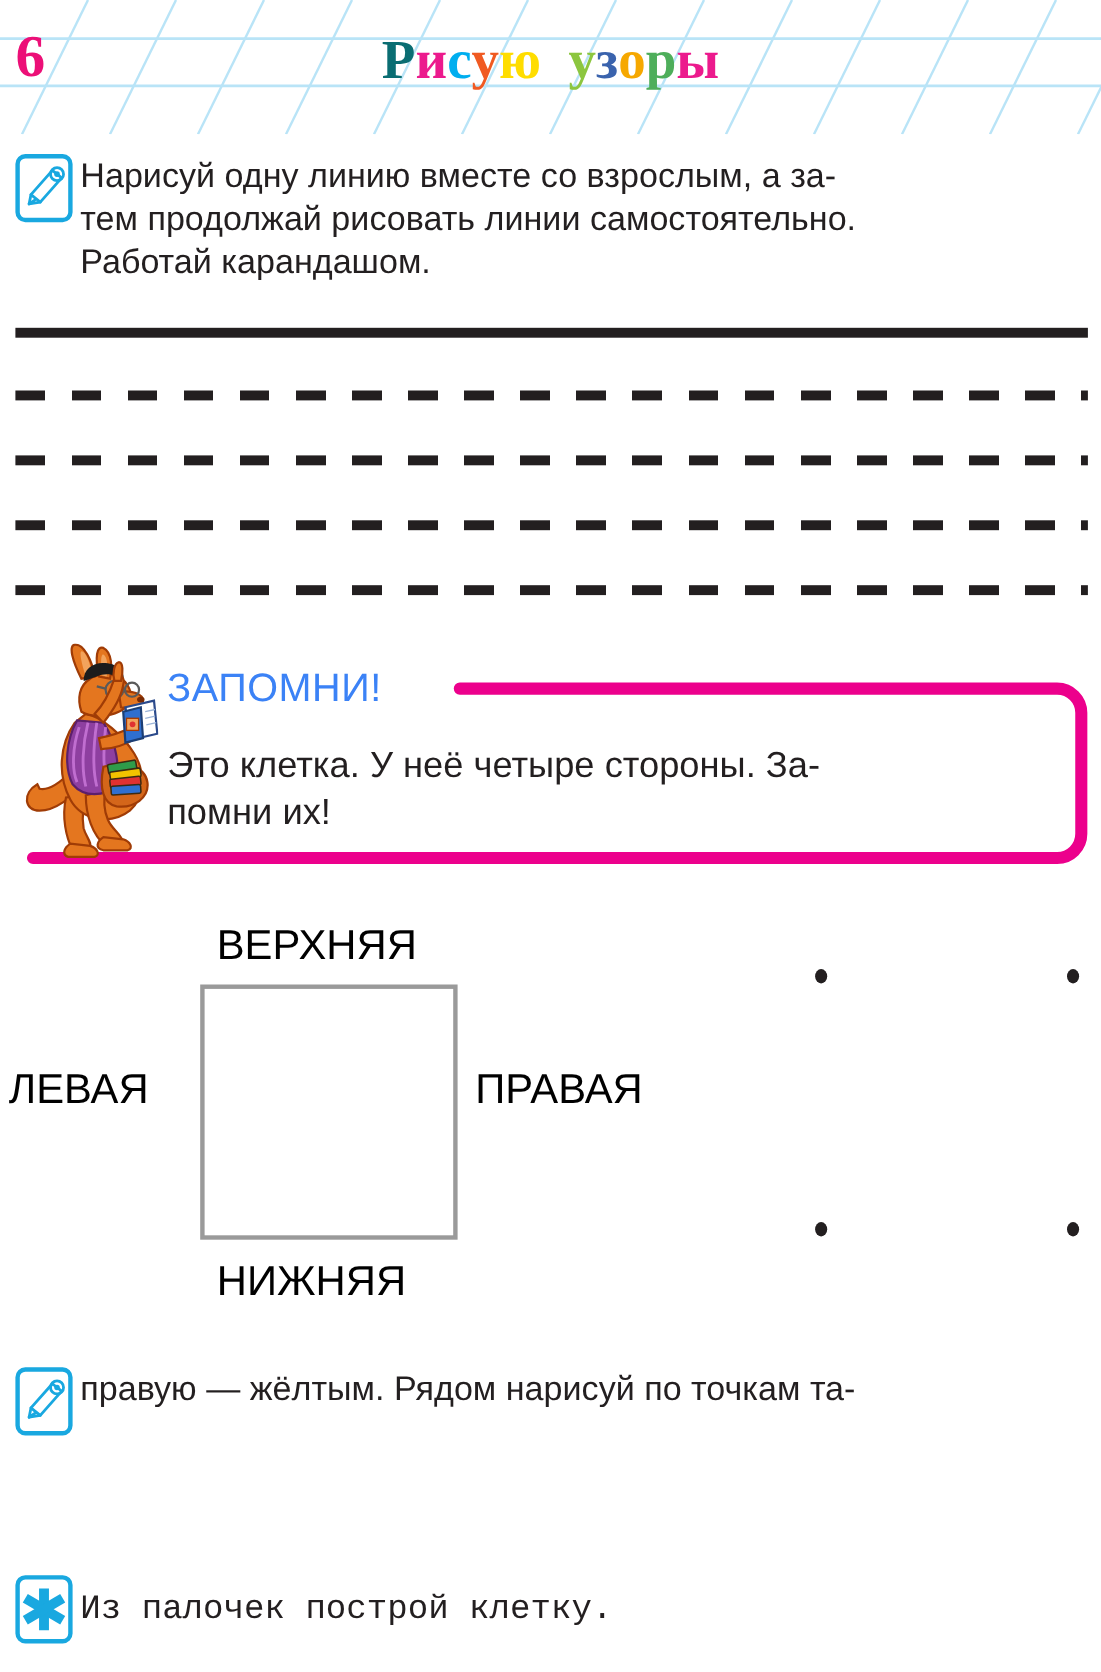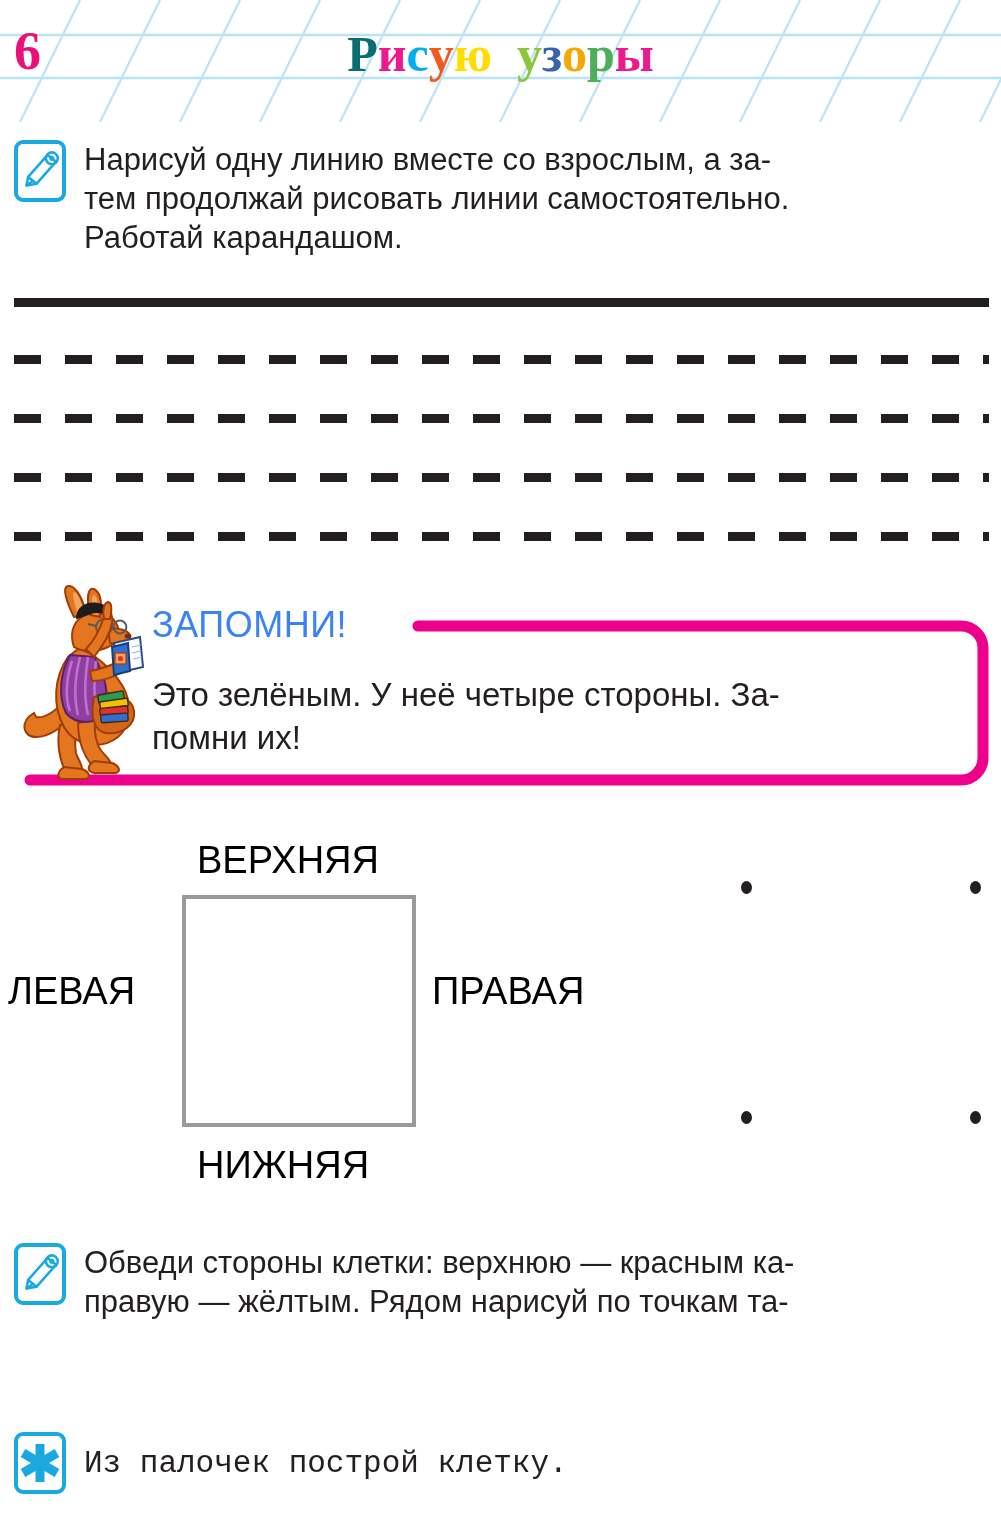--- a/index.html
+++ b/index.html
@@ -72,21 +72,21 @@
   }
   .icon-box svg { display: block; }
 
   .instr-text {
     font-family: "Liberation Sans Narrow", "Liberation Sans", sans-serif;
     font-size: 31px;
     line-height: 39px;
     font-stretch: condensed;
     color: #231f20;
     text-align: justify;
-    margin-left: 18px;
+    margin-left: 7px;
   }
   .instr-text p { margin: 0; }
   .instr-text .lastline { text-align: left; }
 
   
   .solid-rule {
     position: absolute;
     background: #231f20;
   }
   .dash-row {
@@ -312,21 +312,21 @@
         <path d="M116 62 L125 60"></path>
         <path d="M116 68 L125 66"></path>
         <path d="M117 74 L126 72"></path>
       </g>
     </g>
   </svg>
 
   <div class="remember-title">ЗАПОМНИ!</div>
 
   <div class="remember-body">
-    <p>Это зелёным. У неё четыре стороны. За-</p>
+    <p>Это клетка. У неё четыре стороны. За-</p>
     <p class="lastline">помни их!</p>
   </div>
 </div>
 
 <div class="cell-area">
 
   <div class="cell-label label-top">ВЕРХНЯЯ</div>
 
   <div class="cell-label label-left">ЛЕВАЯ</div>
 
@@ -350,21 +350,20 @@
         <path d="M10 48 L12 38 L35 12 L45 20 L22 46 Z"></path>
         <path d="M10 48 L16 44"></path>
         <path d="M12 38 L22 46"></path>
         <circle cx="40" cy="16" r="7"></circle>
       </g>
       <circle cx="40" cy="16" r="3" fill="#19a8e0"></circle>
     </svg>
   </div>
 
   <div class="instr-text" style="width:905px;">
-    <p>Обведи стороны клетки: верхнюю — красным ка-</p>
     <p>правую — жёлтым. Рядом нарисуй по точкам та-</p>
   </div>
 </div>
 
 <div class="instr" style="left:14px; top:1432px; width:975px; align-items:center;">
 
   <div class="icon-box">
     <svg viewBox="0 0 52 62" width="52" height="62" style="position:absolute;left:-4px;top:-4px;">
       <g stroke="#19a8e0" stroke-width="9" stroke-linecap="butt">
         <line x1="26" y1="12" x2="26" y2="50"></line>

